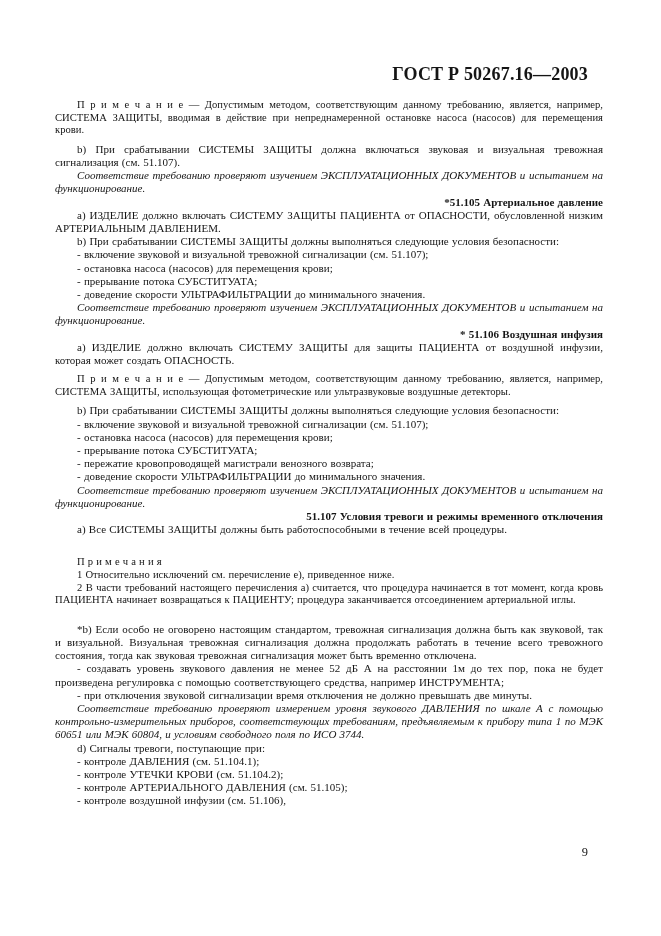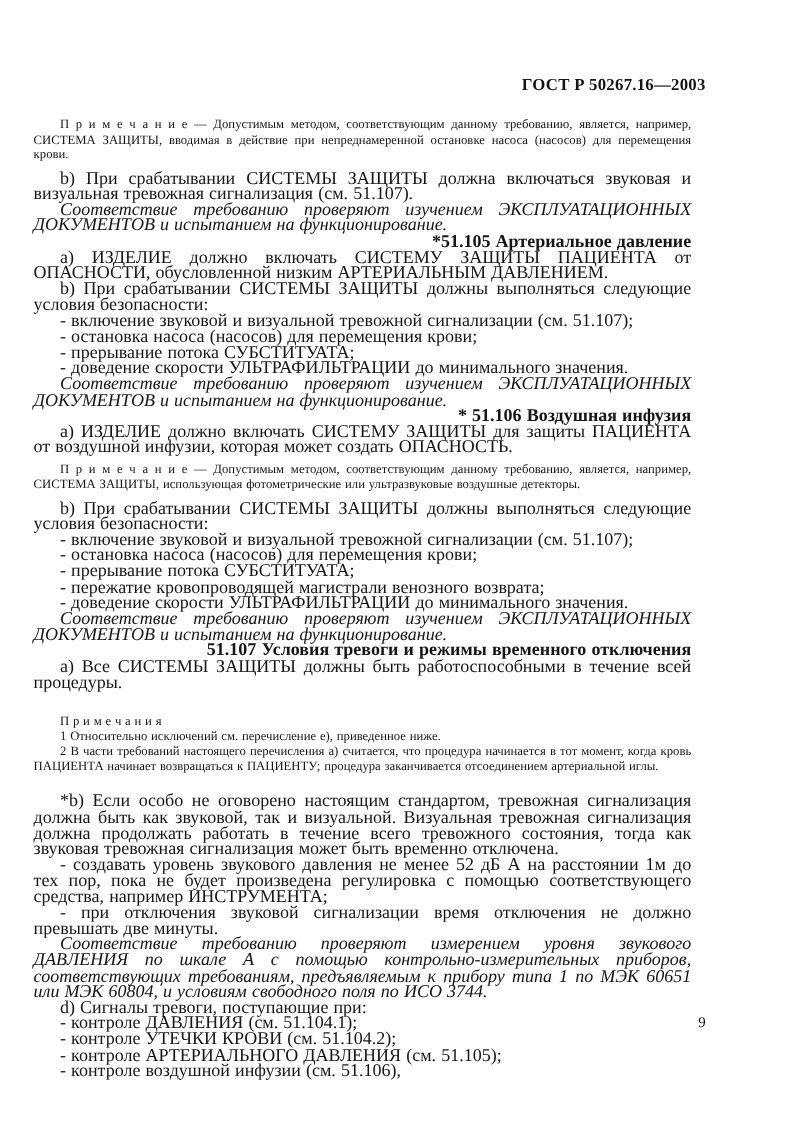--- a/index.html
+++ b/index.html
@@ -7,29 +7,29 @@
     width: 661px; height: 936px;
     background: #ffffff;
     font-family: "Liberation Serif", "DejaVu Serif", serif;
     color: #151515;
     position: relative;
     overflow: hidden;
   }
   .page { position: absolute; inset: 0; background: #ffffff; }
   .header-row {
     position: absolute; top: 64px; left: 40px; width: 548px;
-    text-align: right; font-weight: bold; font-size: 14px;
+    text-align: right; font-weight: bold; font-size: 18px;
     letter-spacing: 0.2px;
   }
   .content {
-    position: absolute; top: 93px; left: 28px; width: 548px;
+    position: absolute; top: 93px; left: 55px; width: 548px;
   }
   .content p {
     margin: 0;
-    font-size: 15px;
+    font-size: 11px;
     line-height: 13.2px;
     text-align: justify;
     text-indent: 22px;
     word-spacing: 0.5px;
   }
   .content p.note { font-size: 10.6px; line-height: 12.6px; }
   .content p.heading { font-weight: bold; text-align: right; }
   .content p.compliance { font-style: italic; }
   .footer-row {
     position: absolute; top: 845px; left: 40px; width: 548px;

